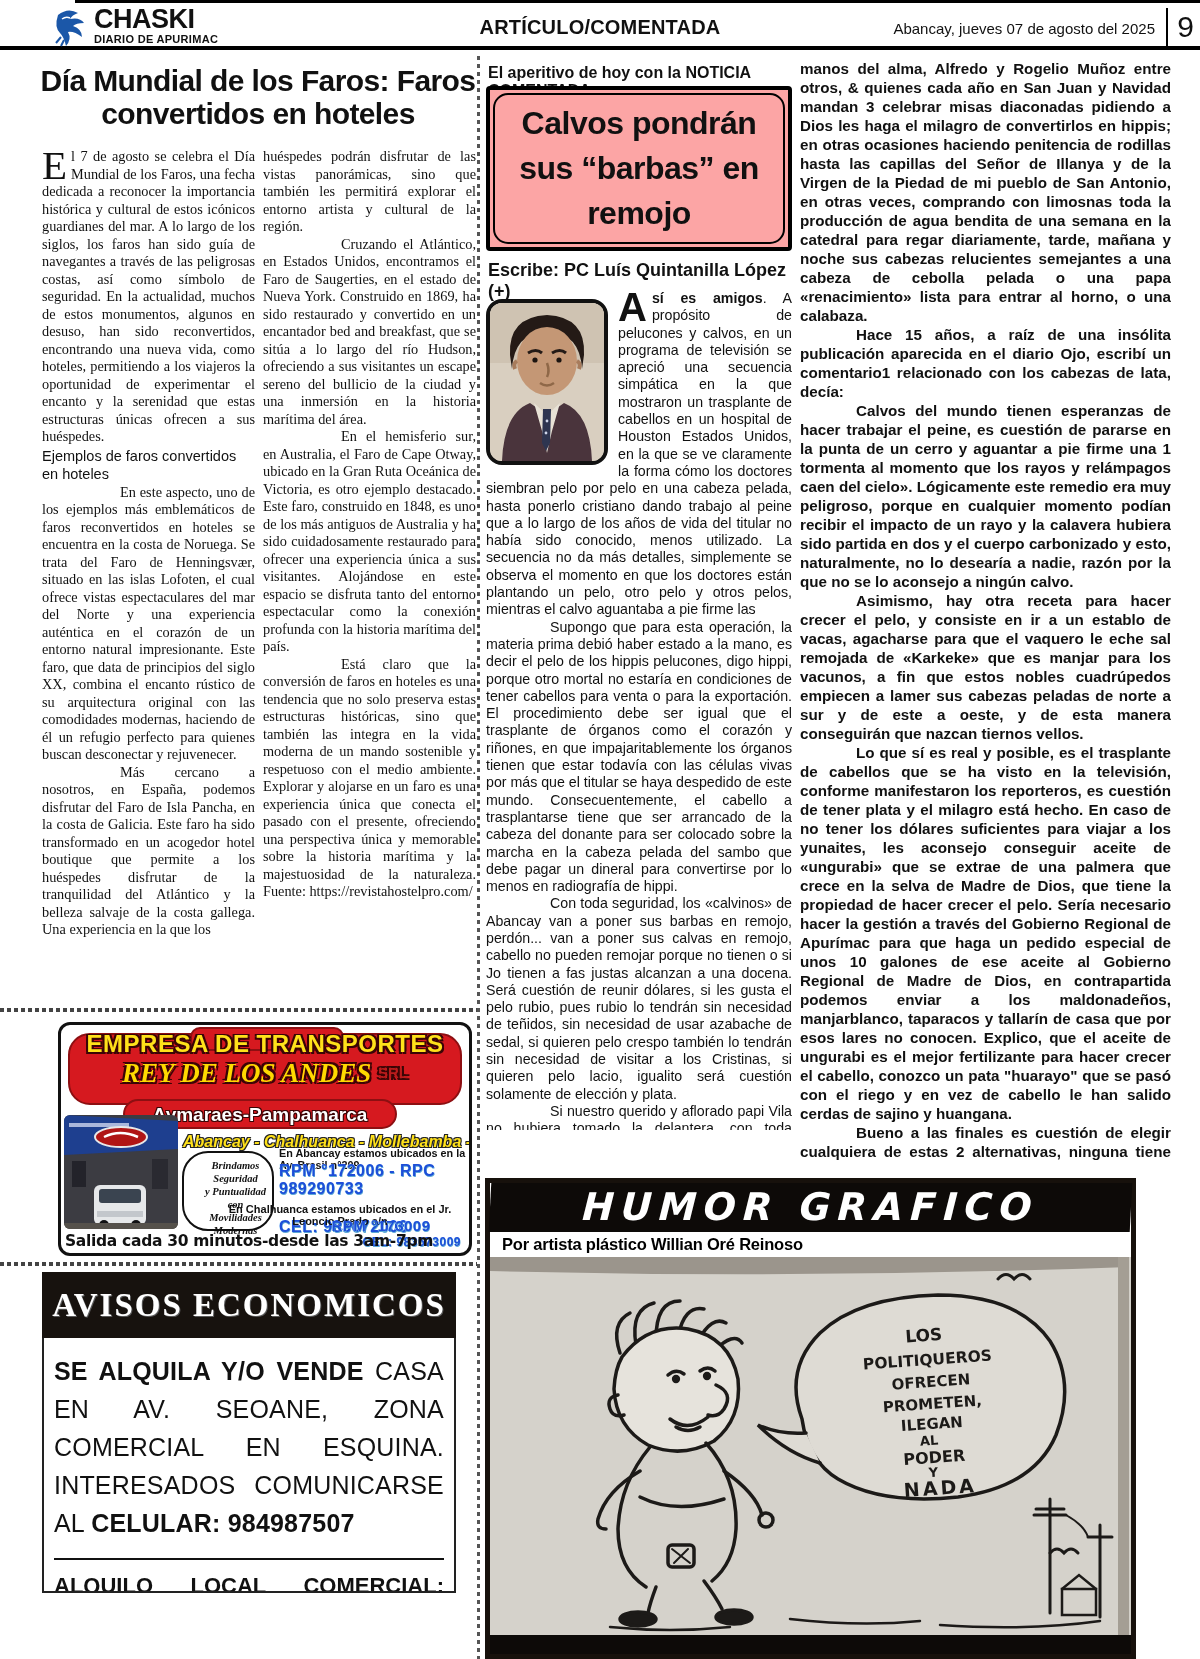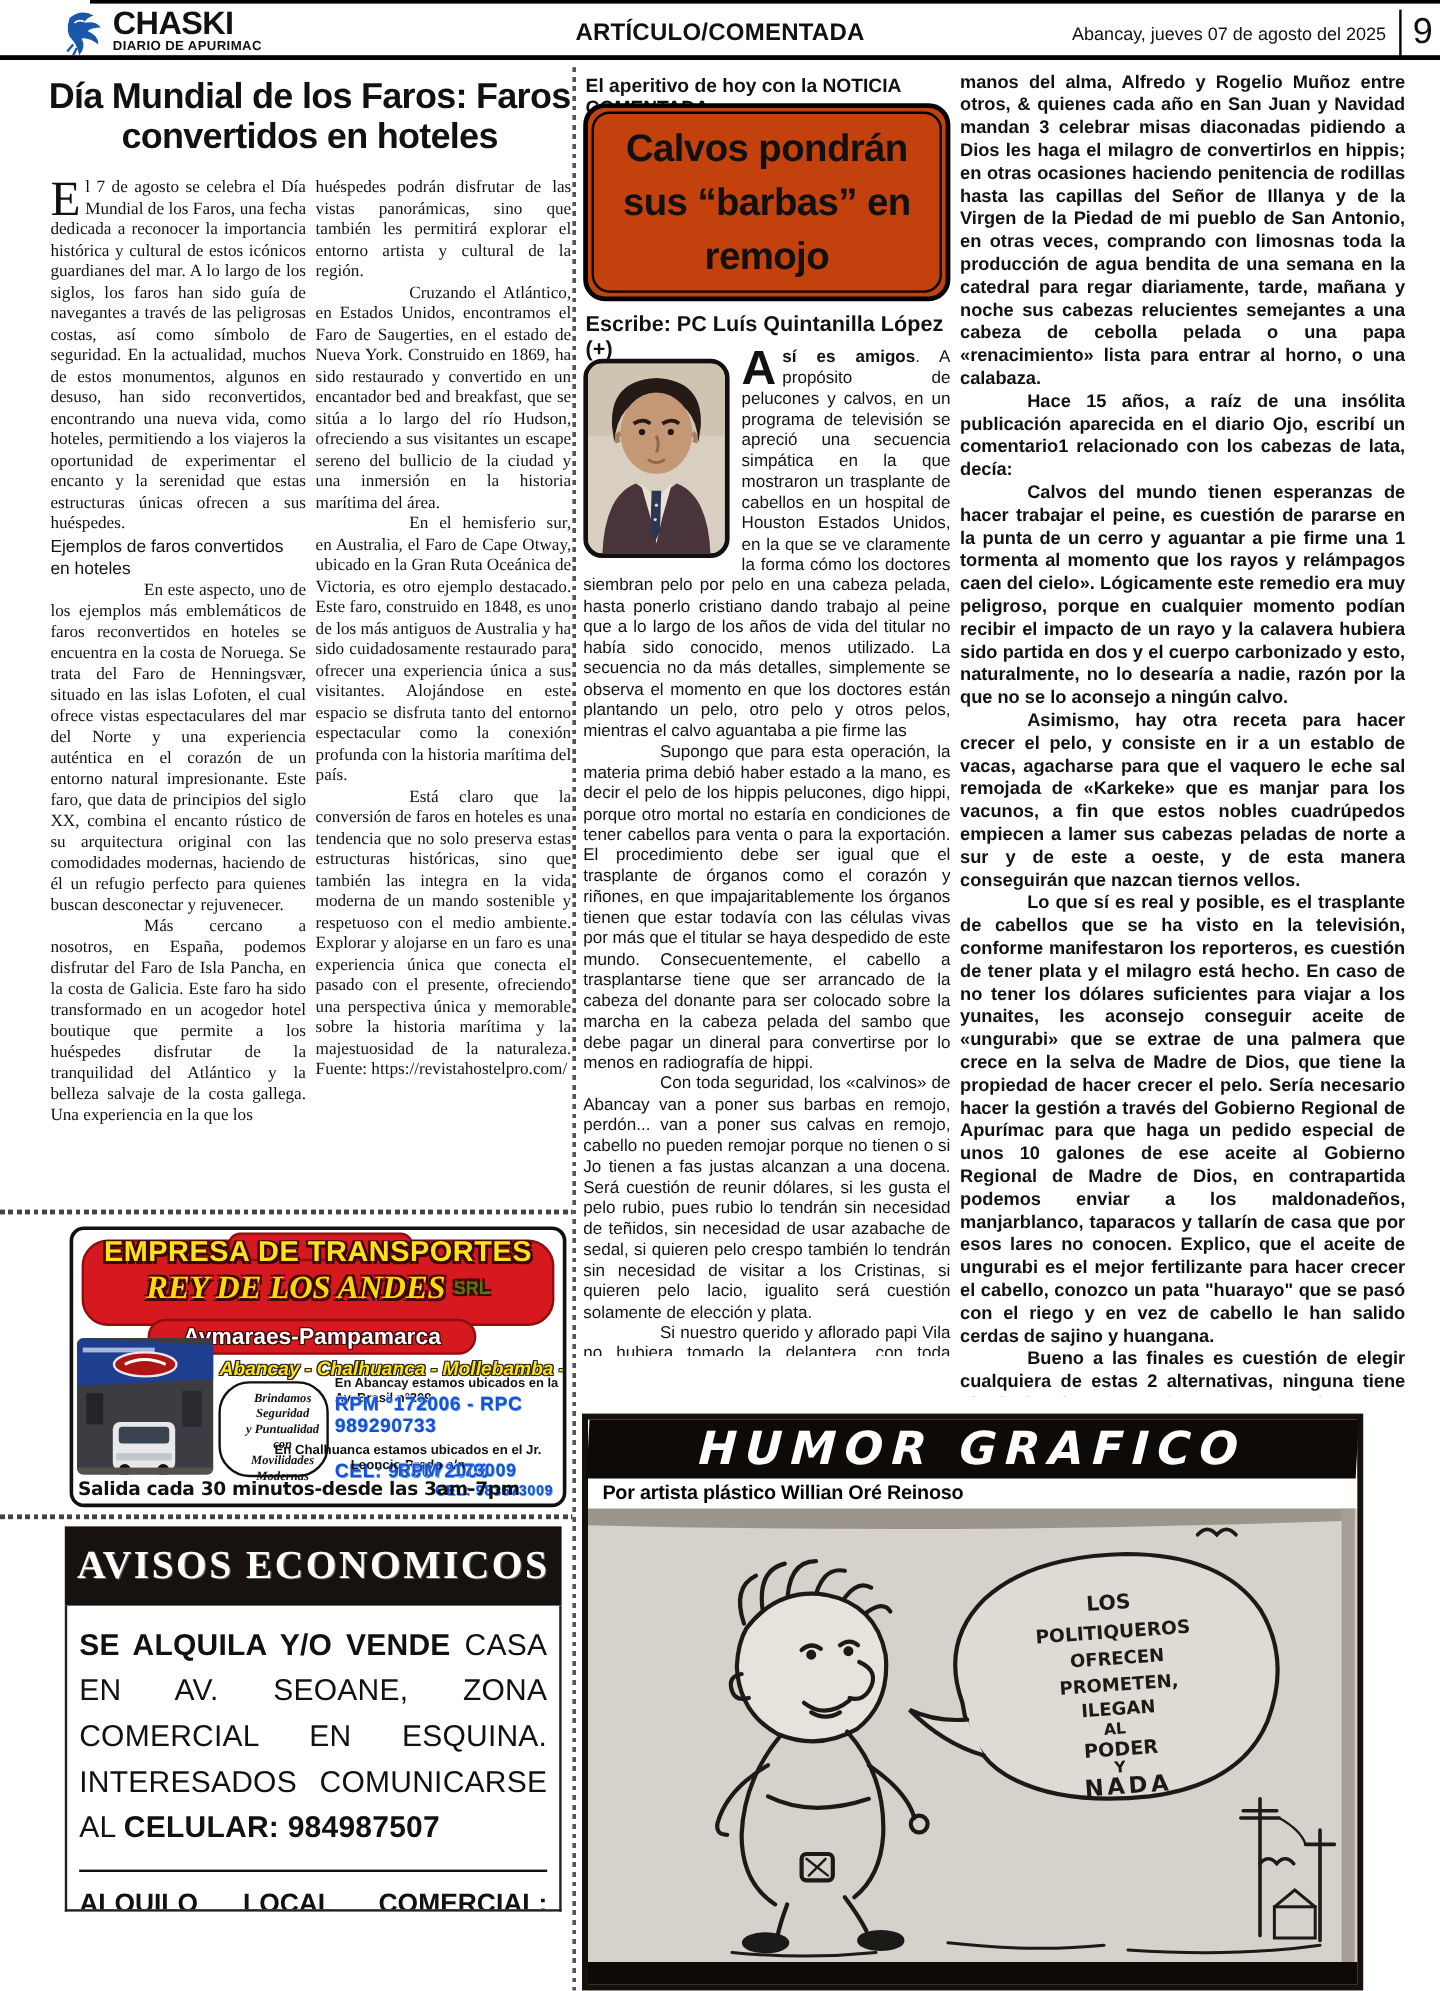--- a/index.html
+++ b/index.html
@@ -35,21 +35,21 @@
                text-align:justify; hyphens:auto; }
   .serif-col p.ind { text-indent:78px; }
   .dc-serif { float:left; font-size:41px; line-height:31px; padding:2px 4px 0 0;
               font-family:"Liberation Serif",serif; }
   .subhead { font-family:"Liberation Sans",sans-serif; font-size:14.5px; line-height:18px;
              text-align:left; margin:1px 0; }
 
   
   .kicker { position:absolute; left:488px; top:64px; width:305px; font-size:16px; font-weight:bold; }
   .hbox { position:absolute; left:486px; top:86px; width:306px; border:4px solid #000;
-          border-radius:18px; padding:3px; background:#c2410c; }
+          border-radius:4px; padding:3px; background:#fca5a5; }
   .hbox-in { border:2px solid #000; border-radius:15px; text-align:center;
              font-weight:bold; font-size:32px; line-height:45px; padding:6px 2px;
              letter-spacing:-0.5px; }
   .byline { position:absolute; left:488px; top:260px; width:305px; font-size:18px; font-weight:600; }
   .mid-body { position:absolute; left:486px; top:290px; width:306px; height:840px; overflow:hidden;
               font-size:14.2px; line-height:17.3px; text-align:justify; hyphens:auto; }
   .mid-body p.ind { text-indent:64px; }
   .dc-sans { float:left; font-size:40px; line-height:31px; font-weight:bold; padding:2px 5px 0 0; }
   .photo-frame { float:left; width:122px; height:166px; border:4px solid #111; border-radius:16px;
                  overflow:hidden; margin:9px 10px 3px 0; background:#d9d0c3; }
@@ -66,21 +66,21 @@
                border-radius:22px; border:2px solid #8d0f12; }
   .ad-banner::before { content:""; position:absolute; top:-8px; left:120px; width:150px; height:20px;
                        background:#d6191f; border:2px solid #8d0f12; border-radius:10px; }
   .ad-l1 { position:absolute; left:0; top:5px; width:100%; text-align:center; font-size:24px;
            font-weight:bold; color:#ffe11a; letter-spacing:0.5px;
            text-shadow:-2px -1px 0 #3a0505,2px -1px 0 #3a0505,-2px 2px 0 #3a0505,2px 2px 0 #3a0505; }
   .ad-l2 { position:absolute; left:0; top:33px; width:100%; text-align:center; font-size:27px;
            font-weight:bold; font-style:italic; color:#ffd900; font-family:"Liberation Serif",serif;
            text-shadow:-2px -2px 0 #3a0505,2px -2px 0 #3a0505,-2px 2px 0 #3a0505,2px 2px 0 #3a0505; }
   .ad-srl { font-size:15px; font-family:"Liberation Sans",sans-serif; font-style:normal;
-            color:#4d7c0f; vertical-align:4px; }
+            color:#b91c1c; vertical-align:4px; }
   .ad-pill { position:absolute; left:62px; top:74px; width:274px; height:30px; background:#d6191f;
              border:2px solid #8d0f12; border-radius:15px; text-align:center; font-size:19px;
              font-weight:bold; color:#fff; line-height:27px;
              text-shadow:-1px -1px 0 #3a0505,1px -1px 0 #3a0505,-1px 1px 0 #3a0505,1px 1px 0 #3a0505; }
   .ad-route { position:absolute; left:122px; top:108px; width:286px; font-size:16px; font-weight:bold;
               font-style:italic; color:#ffe11a; white-space:nowrap;
               text-shadow:-1px -1px 0 #222,1px -1px 0 #222,-1px 1px 0 #222,1px 1px 0 #222; }
   .ad-photo { position:absolute; left:3px; top:90px; width:114px; height:114px; border-radius:6px;
               overflow:hidden; }
   .ad-oval { position:absolute; left:121px; top:126px; width:92px; height:80px; border:2px solid #111;
@@ -92,21 +92,21 @@
   .ad-rpm1 { position:absolute; left:218px; top:137px; font-size:16px; }
   .ad-cel1 { position:absolute; left:218px; top:157px; font-size:16px;margin-top:36px; }
   .ad-cinfo { position:absolute; left:150px; top:178px; width:258px; font-size:11px; font-weight:bold;
               text-align:center; }
   .ad-rpm2 { position:absolute; left:240px; top:192px; width:160px; text-align:center; font-size:15px; }
   .ad-cel2 { position:absolute; left:240px; top:210px; width:160px; text-align:right; font-size:12px; }
   .ad-sched { position:absolute; left:4px; top:207px; font-size:15.5px; font-weight:bold;
               letter-spacing:-0.3px; font-family:"DejaVu Sans",sans-serif; }
 
   
-  .cl-box { position:absolute; left:54px; top:1272px; width:414px; height:387px; }
+  .cl-box { position:absolute; left:42px; top:1272px; width:414px; height:387px; }
   .cl-band { width:100%; height:66px; background:#17120e; color:#fff; text-align:center;
              font-family:"Liberation Serif",serif; font-weight:bold; font-size:33px;
              letter-spacing:2px; line-height:66px; text-shadow:1px 1px 0 #5a5a5a; }
   .cl-body { border:2px solid #222; border-top:none; height:255px; padding:14px 10px 0 10px; overflow:hidden; }
   .cl-ad1 { font-size:25px; line-height:38px; text-align:justify; letter-spacing:0.2px; }
   .cl-div { height:2px; background:#111; margin:16px 0 12px 0; }
   .cl-ad2 { font-size:22px; line-height:28px; text-align:justify; }
 
   
   .humor { position:absolute; left:485px; top:1178px; width:651px; height:481px; background:#17110c;

